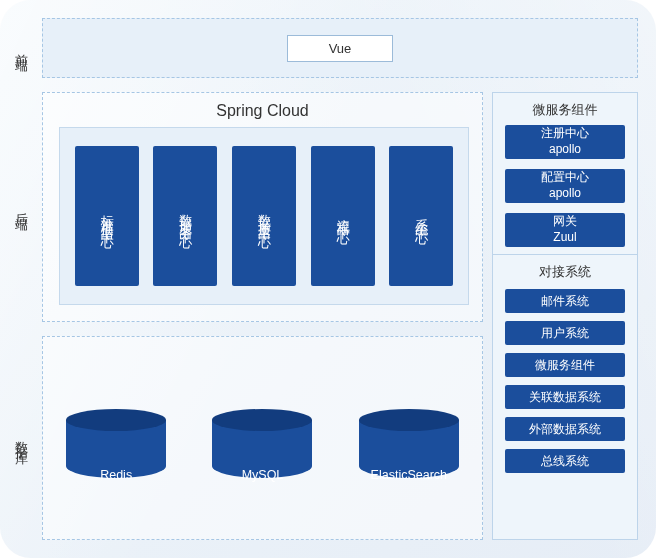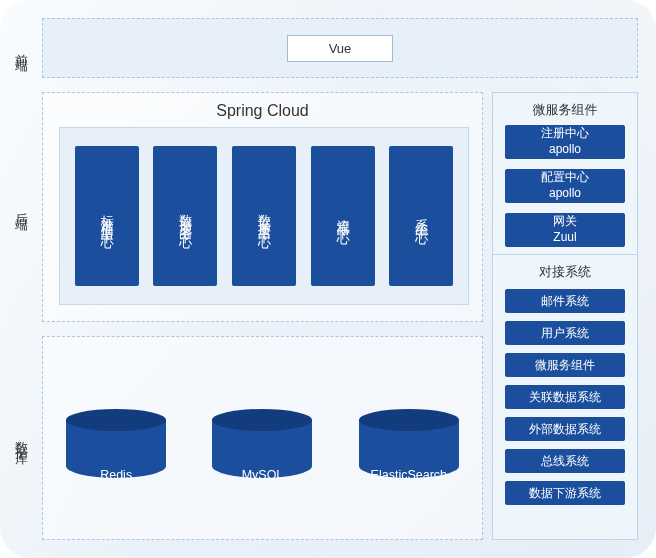--- a/index.html
+++ b/index.html
@@ -211,21 +211,20 @@
 
   <div class="side-panel integration-panel">
     <div class="side-title">对接系统</div>
     <div class="int-list">
       <div class="int-box">邮件系统</div>
       <div class="int-box">用户系统</div>
       <div class="int-box">微服务组件</div>
       <div class="int-box">关联数据系统</div>
       <div class="int-box">外部数据系统</div>
       <div class="int-box">总线系统</div>
-      <div class="int-box">数据下游系统</div>
     </div>
   </div>
 
   <div class="database-panel">
     <div class="cylinder">
       <div class="db-label">Redis</div>
     </div>
     <div class="cylinder">
       <div class="db-label">MySQL</div>
     </div>

